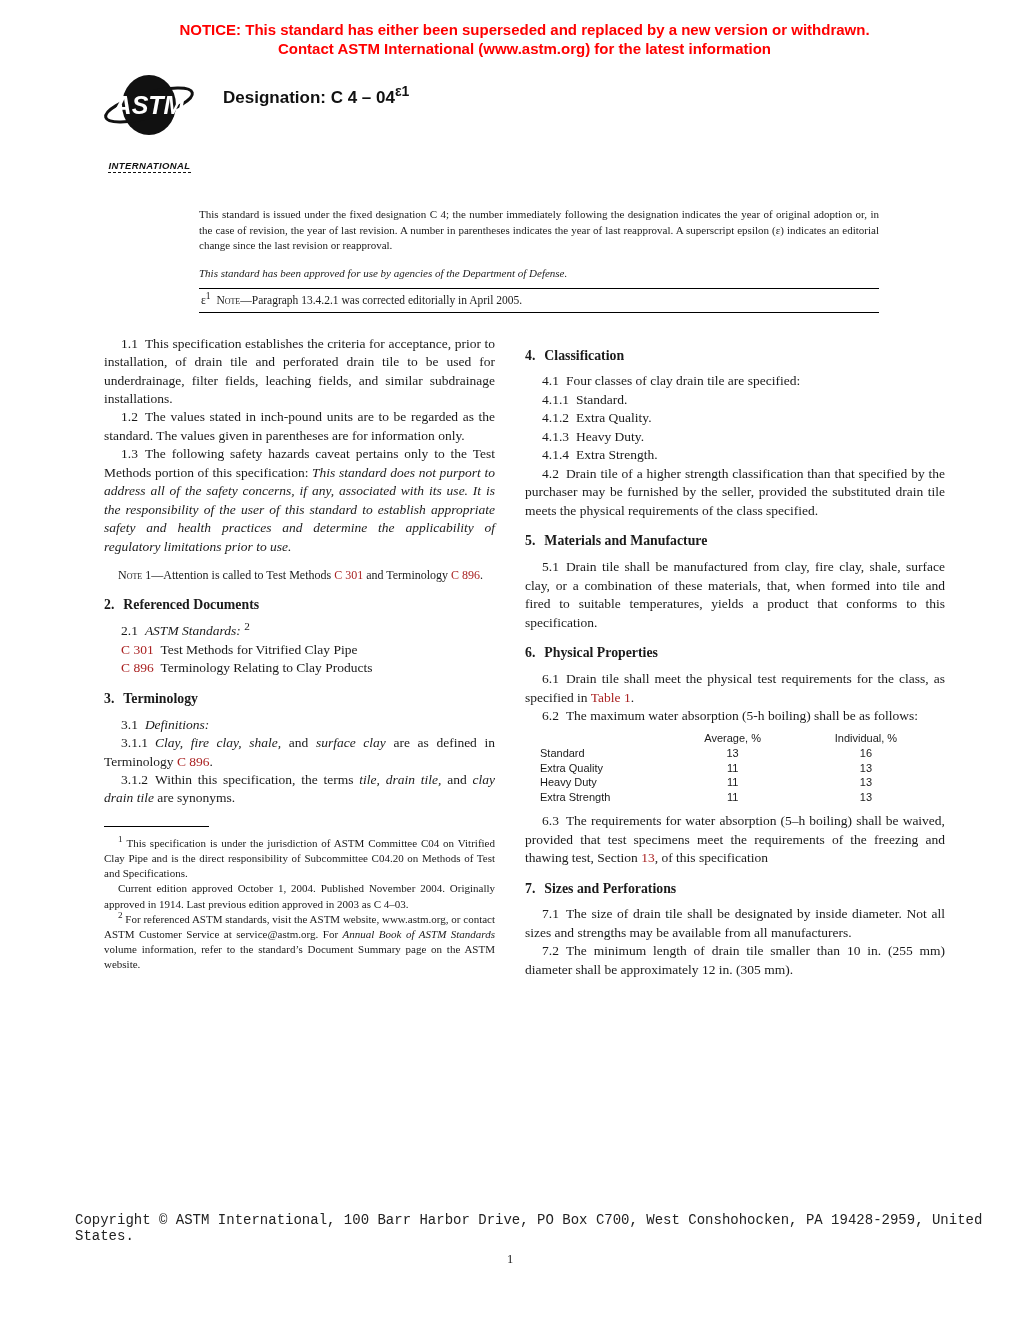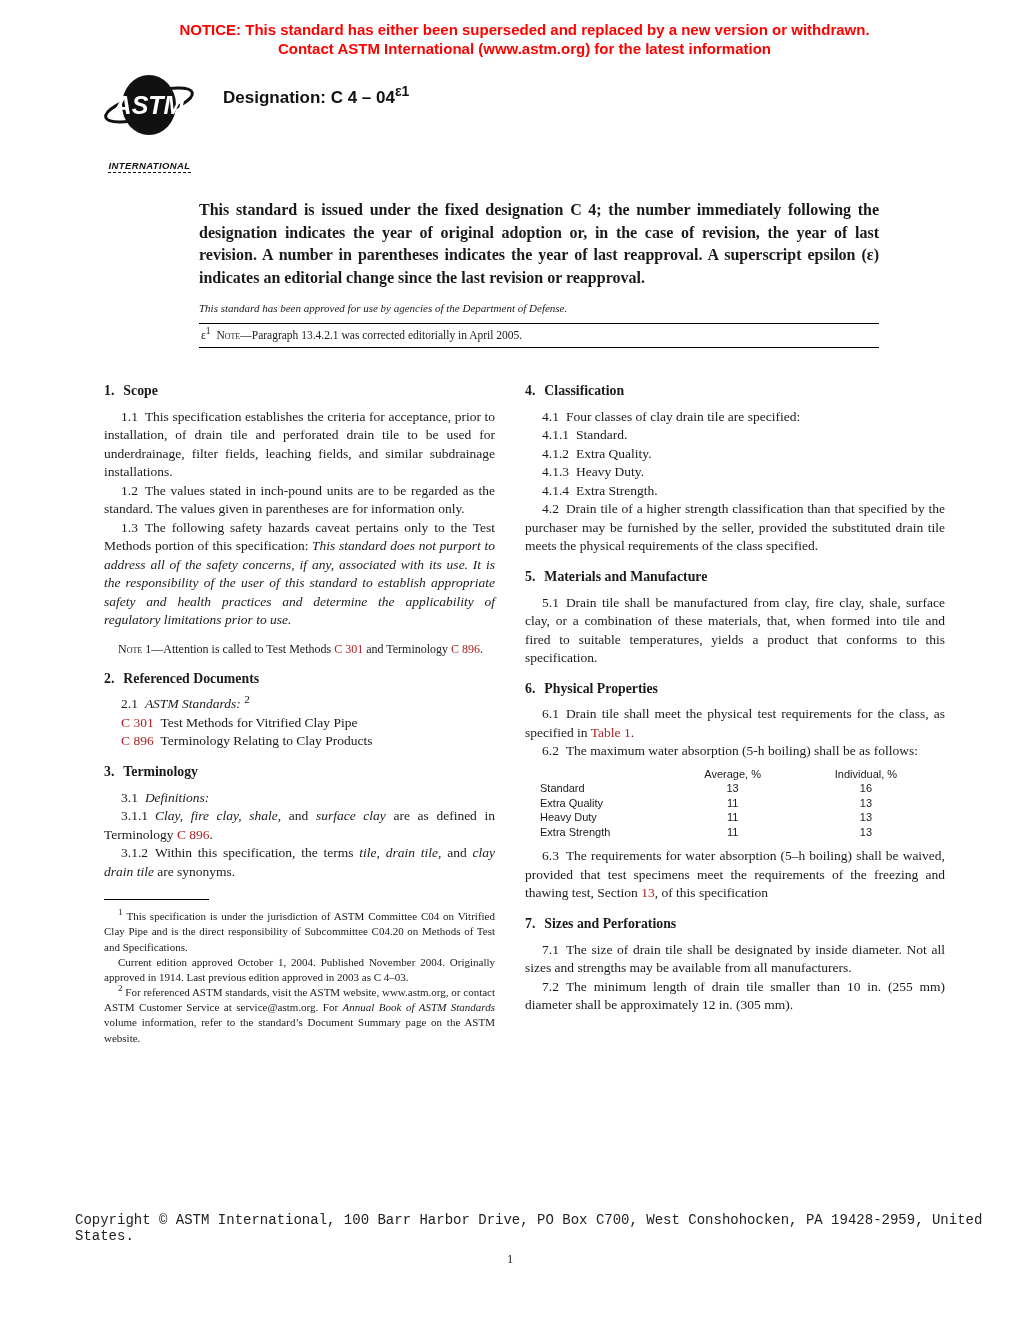--- a/index.html
+++ b/index.html
@@ -30,21 +30,21 @@
   }
   .designation sup { font-size:14px; }
   
   .title-block { margin:16px 75px 0 170px; width:680px; }
   .doc-title {
     font-family:"Liberation Sans", sans-serif; font-weight:bold;
     font-size:20.5px; line-height:1.3; color:#111;
   }
   .doc-title sup { font-size:12px; }
   .issuance {
-    margin-top:26px; font-size:16px; line-height:1.4; text-align:justify;font-weight:bold;
+    margin-top:34px; font-size:11px; line-height:1.4; text-align:justify;
   }
   .dod-line { margin-top:13px; font-size:11px; font-style:italic; }
   .rule { border:none; border-top:1.5px solid #000; height:0; }
   .rule-top { margin-top:9px; }
   .eps-note { font-size:11.5px; padding:5px 0 6px 2px; }
   .smallcaps { font-variant:small-caps; }
   
   .columns { display:flex; margin:22px 75px 0 75px; gap:30px; }
   .col { width:420px; font-size:13.5px; line-height:1.37; }
   .sec-heading { font-weight:bold; font-size:13.8px; margin:12px 0 7px 0; }
@@ -113,23 +113,20 @@
       <span>ε</span><sup>1</sup>&nbsp;
       <span class="smallcaps">Note</span><span>—Paragraph 13.4.2.1 was corrected editorially in April 2005.</span>
     </div>
     <div class="rule"></div>
   </div>
 
   <div class="columns">
 
     <div class="col">
 
-      <div class="sec-heading">
-        <span class="sec-num">1.</span><span>Scope</span>
-      </div>
       <p class="para">
         <span class="pnum">1.1</span><span>This specification establishes the criteria for acceptance, prior to installation, of drain tile and perforated drain tile to be used for underdrainage, filter fields, leaching fields, and similar subdrainage installations.</span>
       </p>
       <p class="para">
         <span class="pnum">1.2</span><span>The values stated in inch-pound units are to be regarded as the standard. The values given in parentheses are for information only.</span>
       </p>
       <p class="para">
         <span class="pnum">1.3</span><span>The following safety hazards caveat pertains only to the Test Methods portion of this specification: </span><span class="italic">This standard does not purport to address all of the safety concerns, if any, associated with its use. It is the responsibility of the user of this standard to establish appropriate safety and health practices and determine the applicability of regulatory limitations prior to use.</span>
       </p>
 

